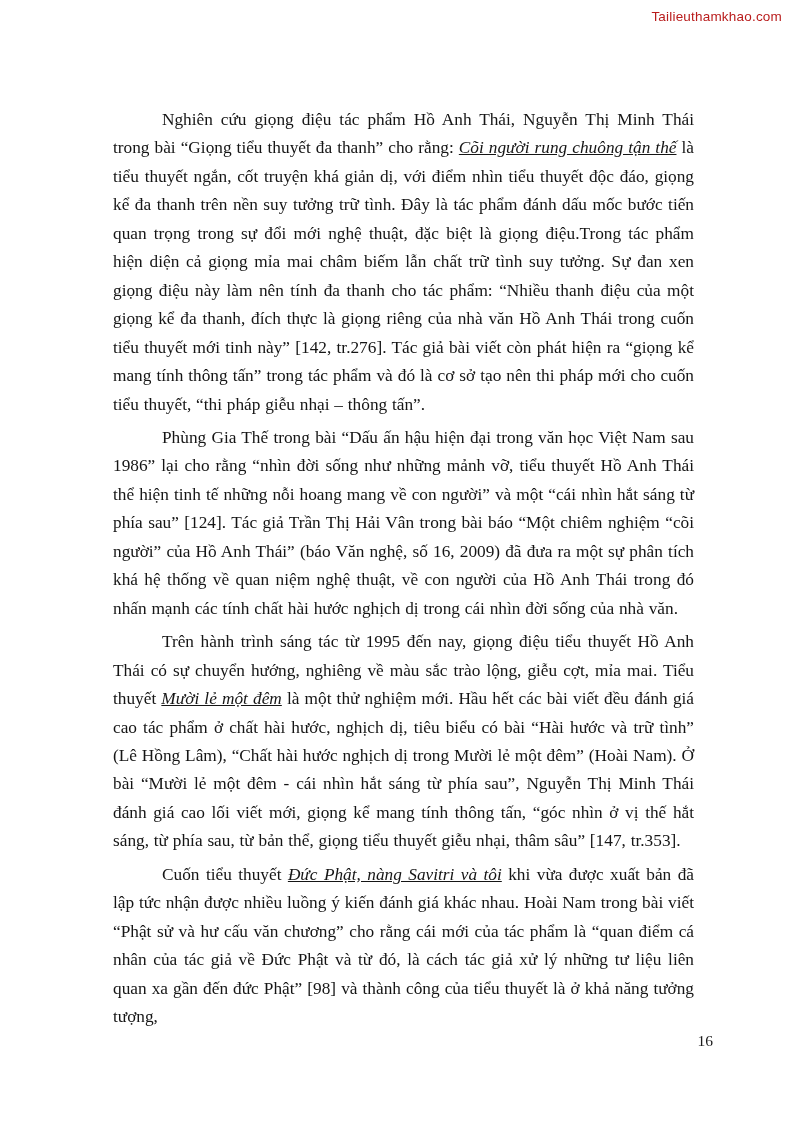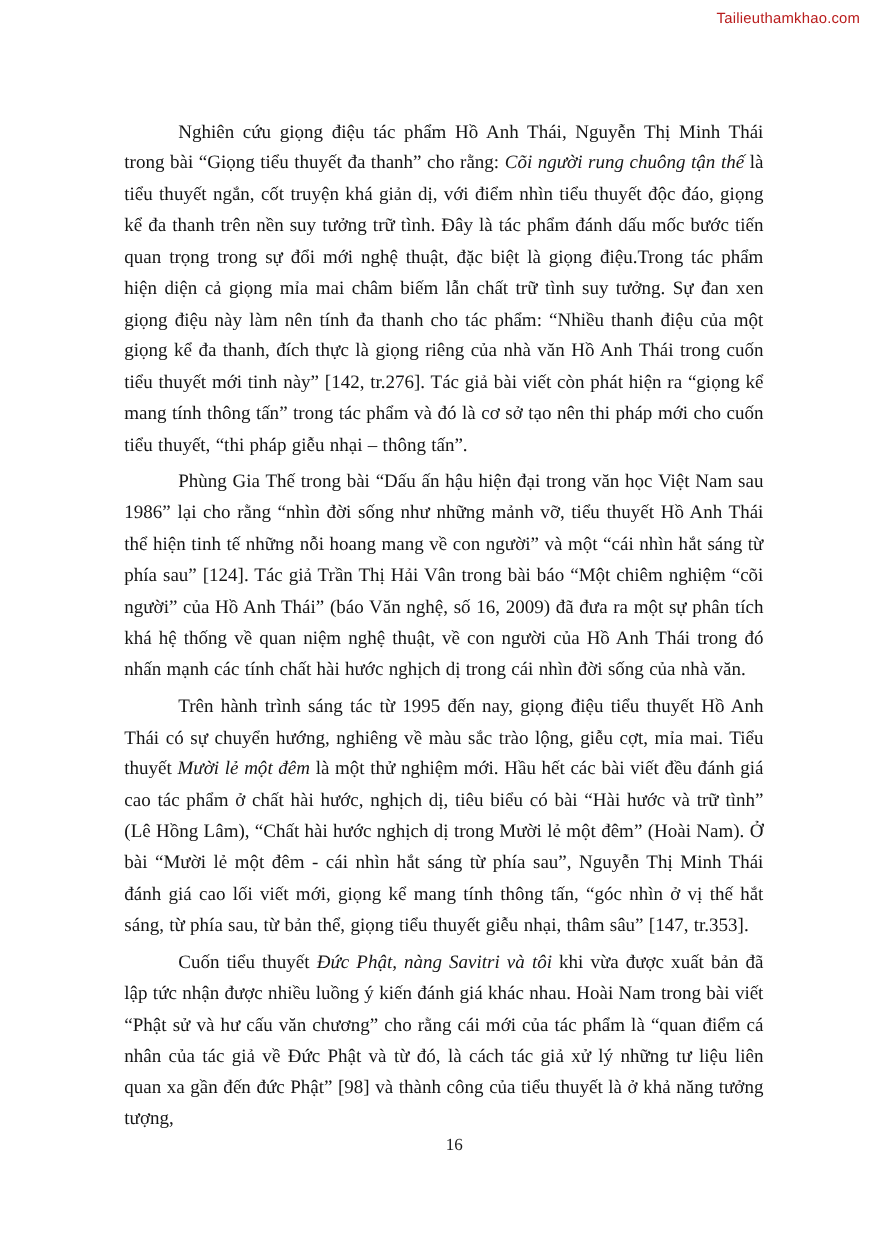--- a/index.html
+++ b/index.html
@@ -35,27 +35,28 @@
   .para {
     margin: 0 0 5px 0;
     font-size: 17.3px;
     line-height: 28.45px;
     text-align: justify;
     text-indent: 49px;
     word-spacing: 0.5px;
   }
   .para em {
     font-style: italic;
+    text-decoration: underline;
   }
   .page-number {
     position: absolute;
     left: 113px;
     top: 1032px;
     width: 600px;
-    text-align: center;
+    text-align: right;
     font-size: 15.5px;
     color: #1a1a1a;
   }
 </style>
 </head>
 <body>
 
 <div class="page">
   <div class="watermark">Tailieuthamkhao.com</div>
 

